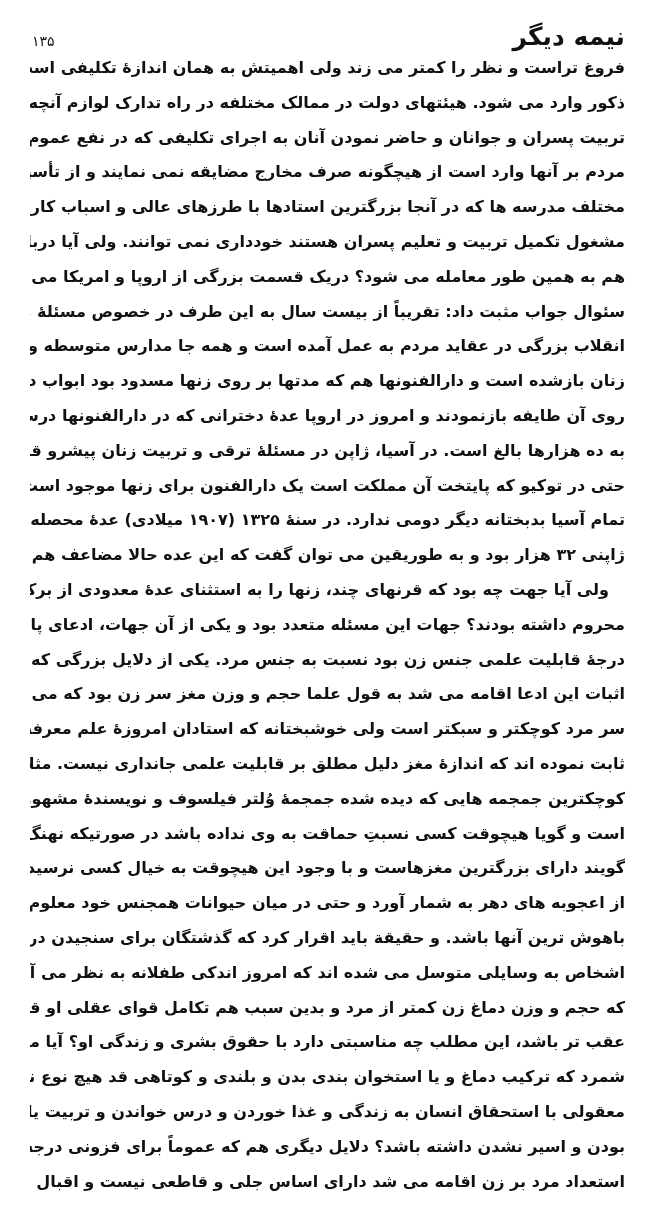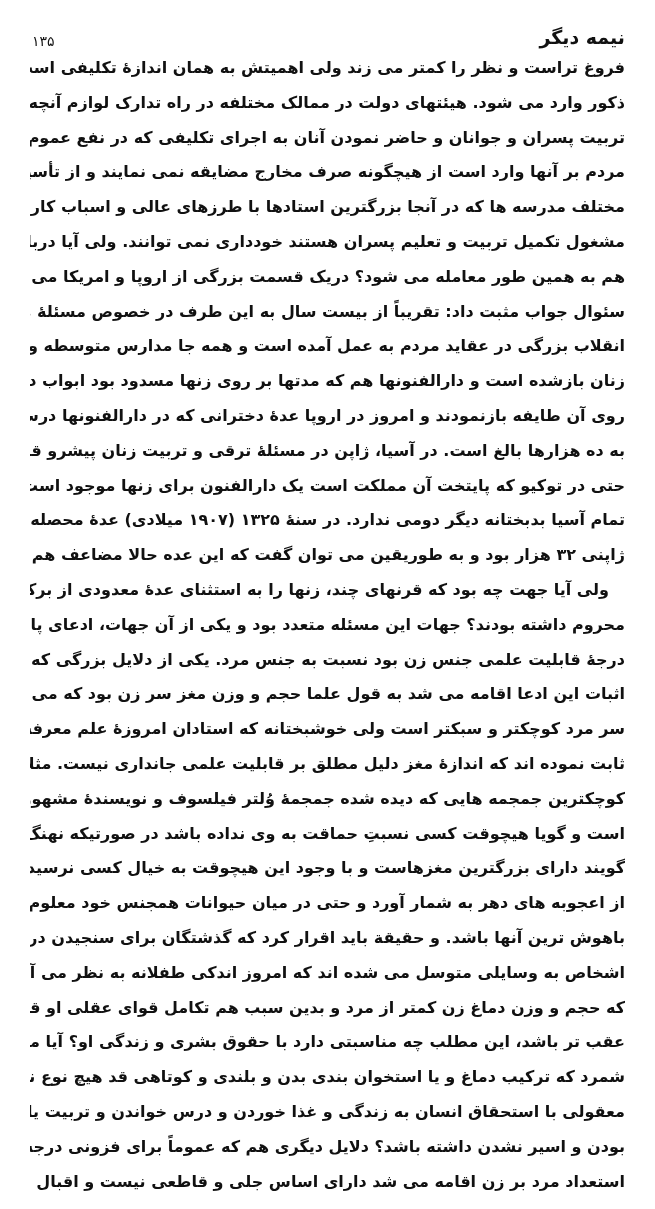--- a/index.html
+++ b/index.html
@@ -1,19 +1,19 @@
 <!DOCTYPE html>
 <html><head>
 <meta charset="utf-8">
 <style>
   html, body { margin: 0; padding: 0; background: #ffffff; }
   body { width: 655px; height: 1209px; position: relative; overflow: hidden; color: #111; }
   .page { position: absolute; left: 0; top: 0; width: 655px; height: 1209px; }
   .header { position: absolute; left: 30px; right: 30px; top: 20px; height: 34px; direction: rtl; }
-  .running-title { position: absolute; right: 0; top: 0; font-family: "DejaVu Sans", sans-serif; font-weight: bold; font-size: 19px; line-height: 34px; }
+  .running-title { position: absolute; right: 0; top: 0; font-family: "DejaVu Sans", sans-serif; font-weight: bold; font-size: 25px; line-height: 34px; }
   .page-number { position: absolute; left: 2px; top: 4px; font-family: "DejaVu Sans", sans-serif; font-weight: normal; font-size: 14px; line-height: 34px; direction: rtl; }
   .body-text { position: absolute; left: 30px; right: 30px; top: 51px; direction: rtl; font-family: "DejaVu Sans", sans-serif; font-size: 16px; font-weight: bold; }
   .line { display: block; height: 34.8px; line-height: 34.8px; text-align: justify; text-align-last: justify; white-space: nowrap; overflow: hidden; }
   .line.last { text-align-last: right; }
   .line.indent { padding-right: 16px; }
 </style>
 </head>
 <body>
 
 <div class="page">

